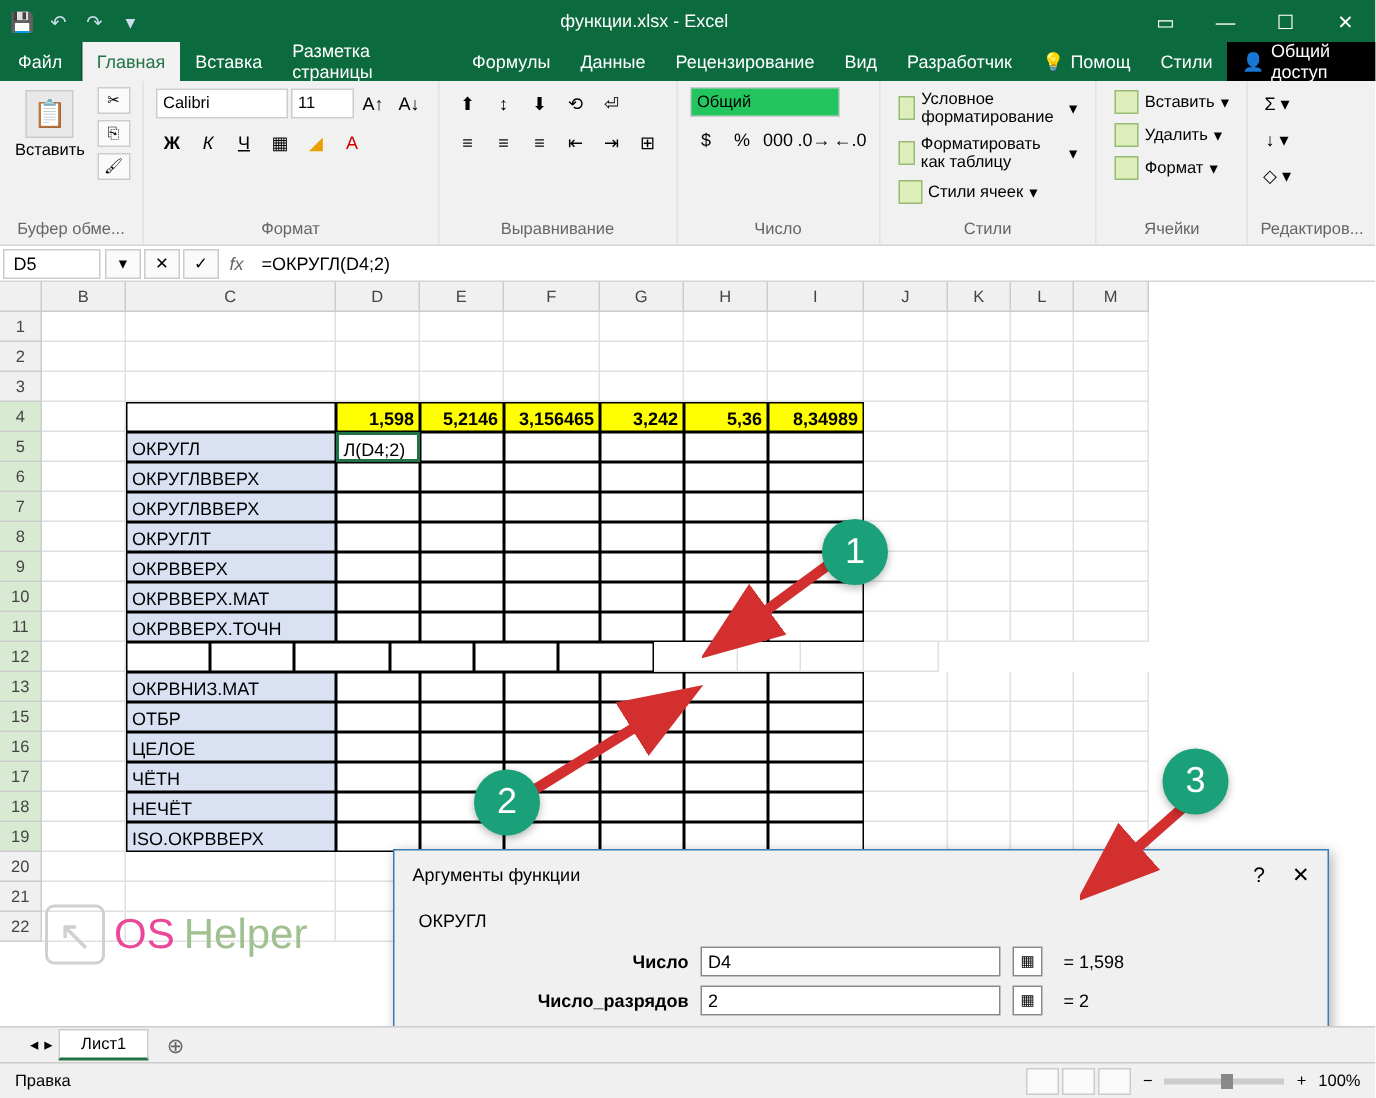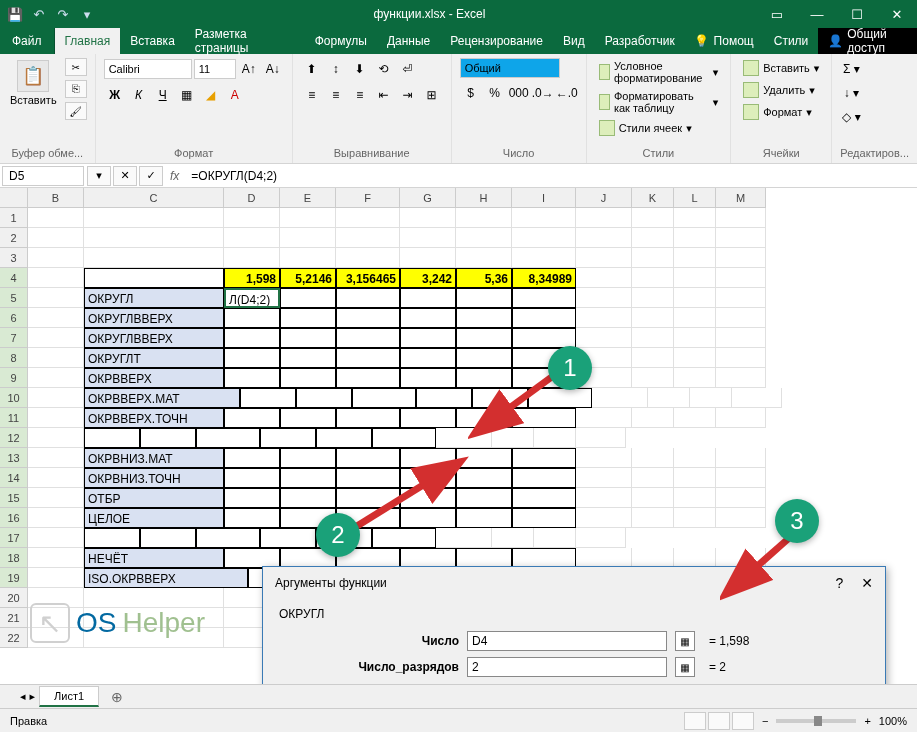--- a/index.html
+++ b/index.html
@@ -25,26 +25,26 @@
 .rgroup .glabel { text-align: center; color: #666; font-size: 11px; margin-top: 2px; }
 .rgroup .gcontent { display: flex; align-items: flex-start; gap: 6px; flex: 1; }
 .big-btn { display: flex; flex-direction: column; align-items: center; gap: 2px; cursor: pointer; padding: 2px; }
 .big-btn .ico { width: 32px; height: 32px; background: #e8e8e8; border: 1px solid #ccc; display: flex; align-items: center; justify-content: center; font-size: 18px; }
 .mini-col { display: flex; flex-direction: column; gap: 4px; }
 .mini-btn { width: 22px; height: 18px; border: 1px solid #ccc; background: #fafafa; font-size: 10px; display: flex; align-items: center; justify-content: center; }
 .font-row { display: flex; gap: 2px; align-items: center; }
 .font-name { border: 1px solid #ccc; background: #fff; padding: 1px 4px; font-size: 11px; width: 88px; height: 20px; }
 .font-size { border: 1px solid #ccc; background: #fff; padding: 1px 4px; font-size: 11px; width: 42px; height: 20px; }
 .fmt-btn { width: 22px; height: 22px; border: 1px solid transparent; display: flex; align-items: center; justify-content: center; font-size: 12px; cursor: pointer; }
-.num-fmt { border: 1px solid #ccc; background: #0ea5e9; padding: 1px 4px; width: 100px; height: 20px; font-size: 11px; }
+.num-fmt { border: 1px solid #ccc; background: #22c55e; padding: 1px 4px; width: 100px; height: 20px; font-size: 11px; }
 .text-btn { display: flex; align-items: center; gap: 4px; padding: 2px 4px; cursor: pointer; font-size: 11px; }
 .text-btn .ti { width: 16px; height: 16px; background: #deb; border: 1px solid #9b7; }
 
 .namebox-row { height: 24px; display: flex; align-items: center; border-bottom: 1px solid #d4d4d4; background: #fff; }
-.name-box { width: 82px; border: 1px solid #ccc; padding: 2px 6px; font-size: 12px; margin: 0 2px; background: #fff; }
+.name-box { width: 65px; border: 1px solid #ccc; padding: 2px 6px; font-size: 12px; margin: 0 2px; background: #fff; }
 .fx-btn { width: 24px; height: 20px; border: 1px solid #ccc; background: #fafafa; font-size: 11px; display: flex; align-items: center; justify-content: center; margin: 0 1px; }
 .fx-label { font-style: italic; font-size: 12px; padding: 0 6px; color: #666; }
 .formula-bar { flex: 1; padding: 2px 6px; font-size: 12px; }
 
 .sheet-area { position: relative; height: 510px; overflow: hidden; background: #fff; }
 .grid { position: absolute; top: 0; left: 0; }
 .colhdr-row { display: flex; }
 .corner { width: 28px; height: 20px; background: #f0f0f0; border-right: 1px solid #ccc; border-bottom: 1px solid #ccc; }
 .colhdr { height: 20px; background: #f0f0f0; border-right: 1px solid #ccc; border-bottom: 1px solid #ccc; text-align: center; font-size: 11px; color: #444; line-height: 20px; }
 .row { display: flex; }
@@ -77,21 +77,21 @@
 .zoom-slider { width: 80px; height: 4px; background: #ccc; position: relative; }
 .zoom-slider::after { content: ''; position: absolute; left: 38px; top: -3px; width: 8px; height: 10px; background: #888; }
 .view-btns { display: flex; gap: 2px; }
 .view-btn { width: 22px; height: 18px; border: 1px solid #ccc; background: #fafafa; }
 
 .callout { position: absolute; width: 44px; height: 44px; border-radius: 50%; background: #1aa179; color: #fff; display: flex; align-items: center; justify-content: center; font-size: 24px; font-weight: 300; z-index: 100; box-shadow: 0 2px 6px rgba(0,0,0,0.3); }
 .arrow { position: absolute; z-index: 99; }
 
 .watermark { position: absolute; left: 30px; bottom: 55px; font-size: 28px; font-weight: 300; color: #d0d0d0; z-index: 50; display: flex; align-items: center; gap: 6px; }
 .watermark .cursor-ico { width: 40px; height: 40px; border: 2px solid #d0d0d0; border-radius: 6px; display: flex; align-items: center; justify-content: center; }
-.watermark .os { color: #0369a1; }
+.watermark .os { color: #ec4899; }
 .watermark .helper { color: #a0c090; }
 </style>
 </head>
 <body>
 
 <div class="titlebar">
   <div class="qat">
     <div class="qat-btn">💾</div>
     <div class="qat-btn">↶</div>
     <div class="qat-btn">↷</div>
@@ -385,21 +385,21 @@
         <div class="cell data-border" style="width:56px"></div>
         <div class="cell data-border" style="width:64px"></div>
         <div class="cell" style="width:56px"></div>
         <div class="cell" style="width:42px"></div>
         <div class="cell" style="width:42px"></div>
         <div class="cell" style="width:50px"></div>
       </div>
       <div class="row">
         <div class="rowhdr sel">10</div>
         <div class="cell" style="width:56px"></div>
-        <div class="cell blue-label" style="width:156px">ОКРВВЕРХ.МАТ</div>
+        <div class="cell blue-label" style="width:140px">ОКРВВЕРХ.МАТ</div>
         <div class="cell data-border" style="width:56px"></div>
         <div class="cell data-border" style="width:56px"></div>
         <div class="cell data-border" style="width:64px"></div>
         <div class="cell data-border" style="width:56px"></div>
         <div class="cell data-border" style="width:56px"></div>
         <div class="cell data-border" style="width:64px"></div>
         <div class="cell" style="width:56px"></div>
         <div class="cell" style="width:42px"></div>
         <div class="cell" style="width:42px"></div>
         <div class="cell" style="width:50px"></div>
@@ -442,35 +442,20 @@
         <div class="cell data-border" style="width:64px"></div>
         <div class="cell data-border" style="width:56px"></div>
         <div class="cell data-border" style="width:56px"></div>
         <div class="cell data-border" style="width:64px"></div>
         <div class="cell" style="width:56px"></div>
         <div class="cell" style="width:42px"></div>
         <div class="cell" style="width:42px"></div>
         <div class="cell" style="width:50px"></div>
       </div>
       <div class="row">
-        <div class="rowhdr sel">14</div>
-        <div class="cell" style="width:56px"></div>
-        <div class="cell blue-label" style="width:140px">ОКРВНИЗ.ТОЧН</div>
-        <div class="cell data-border" style="width:56px"></div>
-        <div class="cell data-border" style="width:56px"></div>
-        <div class="cell data-border" style="width:64px"></div>
-        <div class="cell data-border" style="width:56px"></div>
-        <div class="cell data-border" style="width:56px"></div>
-        <div class="cell data-border" style="width:64px"></div>
-        <div class="cell" style="width:56px"></div>
-        <div class="cell" style="width:42px"></div>
-        <div class="cell" style="width:42px"></div>
-        <div class="cell" style="width:50px"></div>
-      </div>
-      <div class="row">
         <div class="rowhdr sel">15</div>
         <div class="cell" style="width:56px"></div>
         <div class="cell blue-label" style="width:140px">ОТБР</div>
         <div class="cell data-border" style="width:56px"></div>
         <div class="cell data-border" style="width:56px"></div>
         <div class="cell data-border" style="width:64px"></div>
         <div class="cell data-border" style="width:56px"></div>
         <div class="cell data-border" style="width:56px"></div>
         <div class="cell data-border" style="width:64px"></div>
         <div class="cell" style="width:56px"></div>
@@ -489,20 +474,21 @@
         <div class="cell data-border" style="width:56px"></div>
         <div class="cell data-border" style="width:64px"></div>
         <div class="cell" style="width:56px"></div>
         <div class="cell" style="width:42px"></div>
         <div class="cell" style="width:42px"></div>
         <div class="cell" style="width:50px"></div>
       </div>
       <div class="row">
         <div class="rowhdr sel">17</div>
         <div class="cell" style="width:56px"></div>
+        <div class="cell blue-label" style="width:140px">ЧЁТН</div>
         <div class="cell data-border" style="width:56px"></div>
         <div class="cell data-border" style="width:56px"></div>
         <div class="cell data-border" style="width:64px"></div>
         <div class="cell data-border" style="width:56px"></div>
         <div class="cell data-border" style="width:56px"></div>
         <div class="cell data-border" style="width:64px"></div>
         <div class="cell" style="width:56px"></div>
         <div class="cell" style="width:42px"></div>
         <div class="cell" style="width:42px"></div>
         <div class="cell" style="width:50px"></div>
@@ -518,21 +504,21 @@
         <div class="cell data-border" style="width:56px"></div>
         <div class="cell data-border" style="width:64px"></div>
         <div class="cell" style="width:56px"></div>
         <div class="cell" style="width:42px"></div>
         <div class="cell" style="width:42px"></div>
         <div class="cell" style="width:50px"></div>
       </div>
       <div class="row">
         <div class="rowhdr sel">19</div>
         <div class="cell" style="width:56px"></div>
-        <div class="cell blue-label" style="width:164px">ISO.ОКРВВЕРХ</div>
+        <div class="cell blue-label" style="width:140px">ISO.ОКРВВЕРХ</div>
         <div class="cell data-border" style="width:56px"></div>
         <div class="cell data-border" style="width:56px"></div>
         <div class="cell data-border" style="width:64px"></div>
         <div class="cell data-border" style="width:56px"></div>
         <div class="cell data-border" style="width:56px"></div>
         <div class="cell data-border" style="width:64px"></div>
         <div class="cell" style="width:56px"></div>
         <div class="cell" style="width:42px"></div>
         <div class="cell" style="width:42px"></div>
         <div class="cell" style="width:50px"></div>

